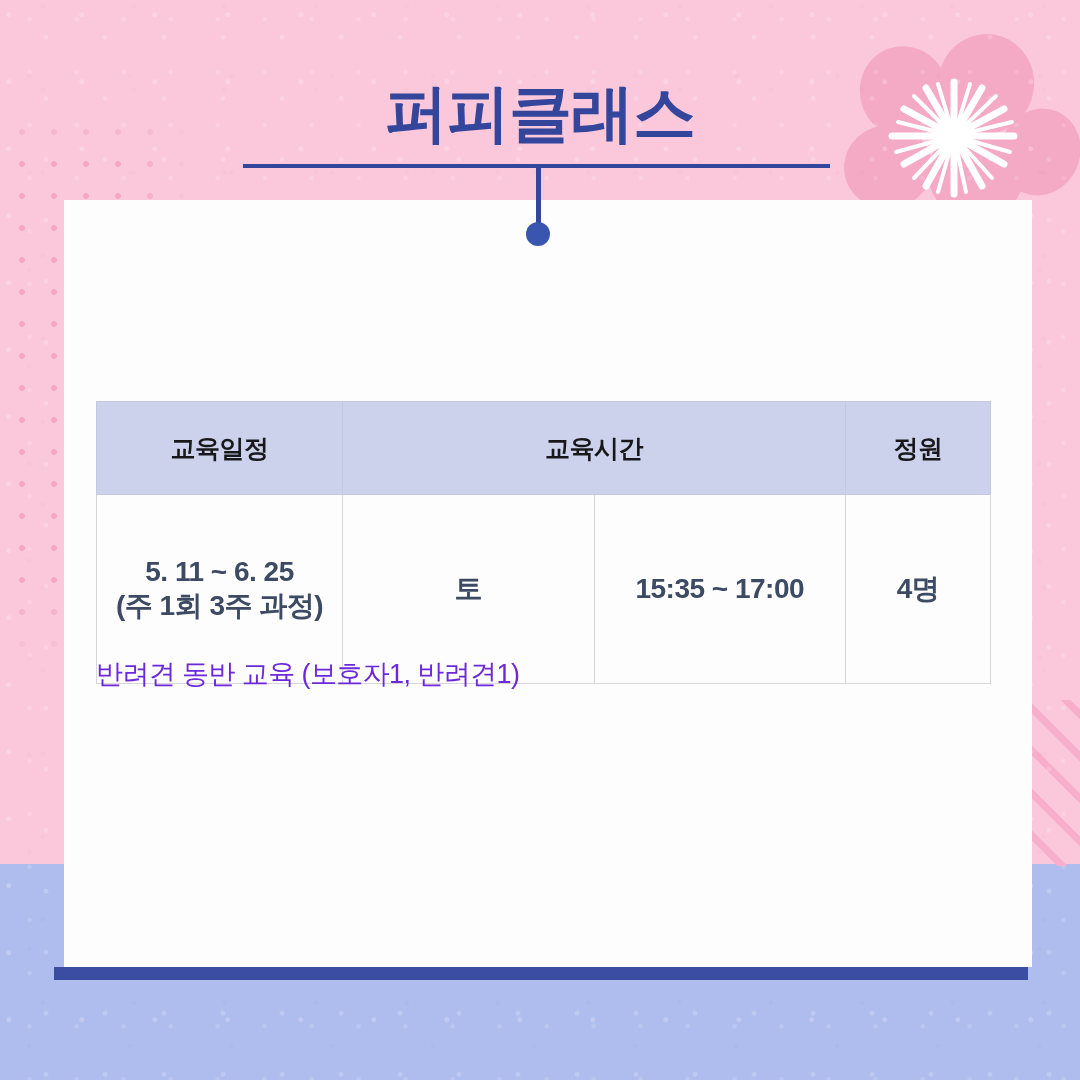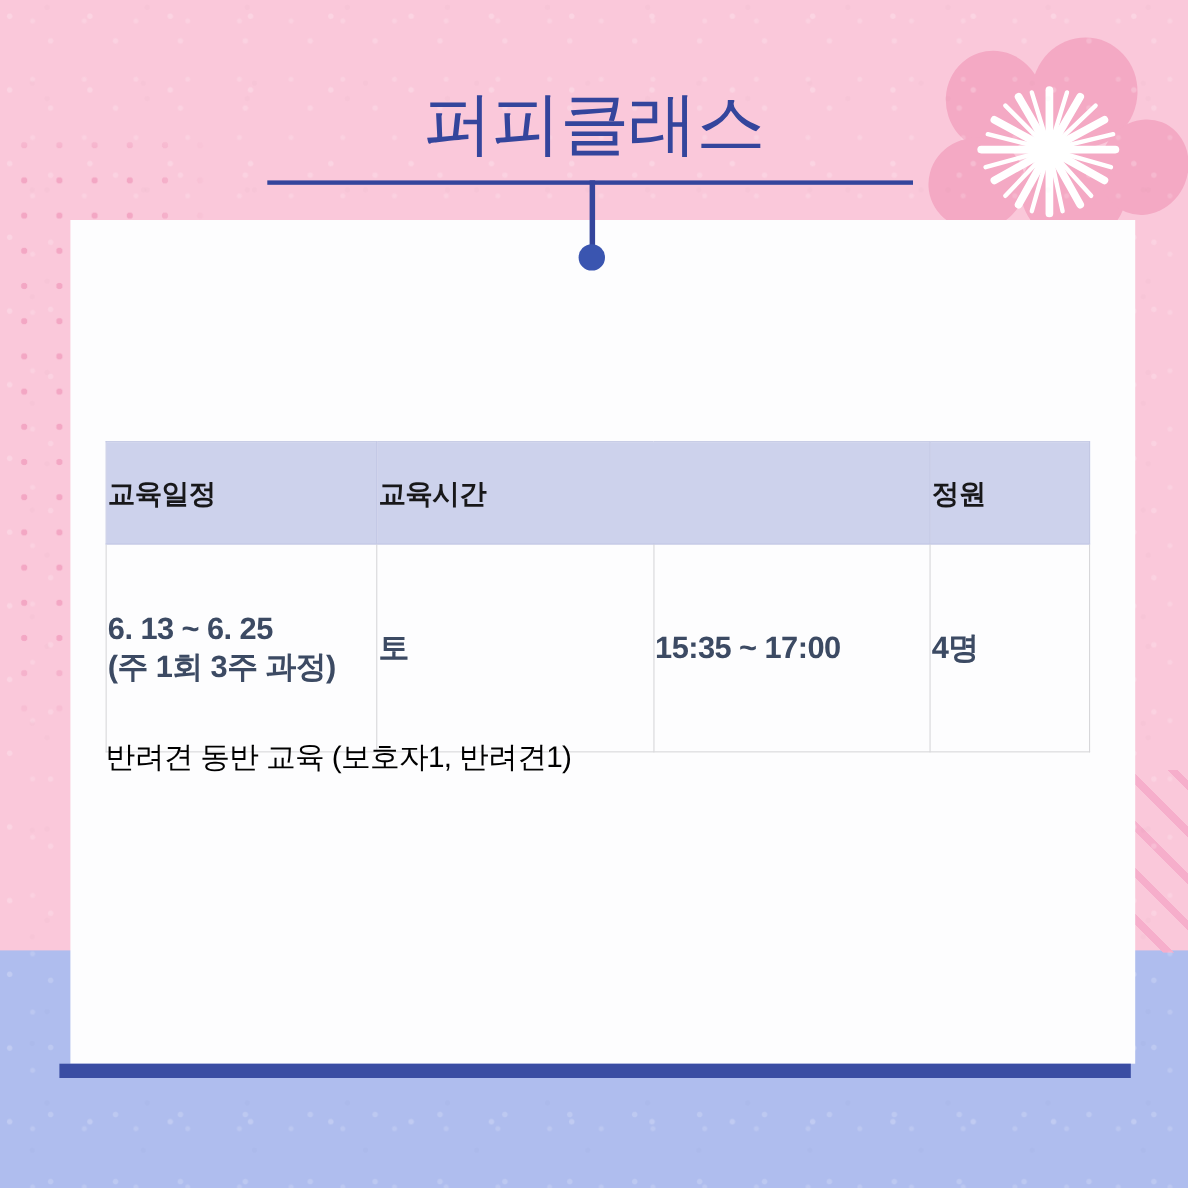--- a/index.html
+++ b/index.html
@@ -96,21 +96,21 @@
   }
 
   
   .title {
     position: absolute;
     left: 0;
     top: 82px;
     width: 1080px;
     text-align: center;
     font-size: 63px;
-    font-weight: normal;
+    font-weight: bold;
     letter-spacing: -1px;
     color: #34459c;
     line-height: 1;
   }
   .title-rule {
     position: absolute;
     left: 243px;
     top: 164px;
     width: 587px;
     height: 4px;
@@ -160,21 +160,21 @@
     width: 887px;
   }
   table.schedule {
     border-collapse: collapse;
     width: 887px;
     table-layout: fixed;
   }
   table.schedule th,
   table.schedule td {
     border: 1px solid #d7d7da;
-    text-align: left;
+    text-align: center;
     vertical-align: middle;
   }
   table.schedule thead th {
     background: #cdd2ec;
     height: 90px;
     font-size: 25px;
     font-weight: bold;
     color: #18181a;
     letter-spacing: -.5px;
     border-color: #c3c8e4;
@@ -191,23 +191,23 @@
   td.col-day    { width: 98px;  }
   td.col-time   { width: 402px; }
   td.col-cap    { width: 142px; }
   th.h-date     { width: 243px; }
   th.h-time     { width: 500px; margin-top: 20px; }
   th.h-cap      { width: 142px; }
 
   .caption {
     position: absolute;
     left: 96px;
-    top: 670px;
+    top: 656px;
     font-size: 27px;
-    color: #000000;
+    color: #6d28d9;
     letter-spacing: -.6px;
     white-space: nowrap;
     text-align: right;
   }
 </style>
 </head>
 <body>
 
 <div class="poster">
 
@@ -272,21 +272,21 @@
       <thead>
         <tr>
           <th class="h-date">교육일정</th>
           <th class="h-time" colspan="2">교육시간</th>
           <th class="h-cap">정원</th>
         </tr>
       </thead>
       <tbody>
         <tr>
           <td class="col-date">
-            <span>6. 13 ~ 6. 25</span><br>
+            <span>5. 11 ~ 6. 25</span><br>
             <span>(주 1회 3주 과정)</span>
           </td>
           <td class="col-day">토</td>
           <td class="col-time">15:35 ~ 17:00</td>
           <td class="col-cap">4명</td>
         </tr>
       </tbody>
     </table>
   </div>
 

